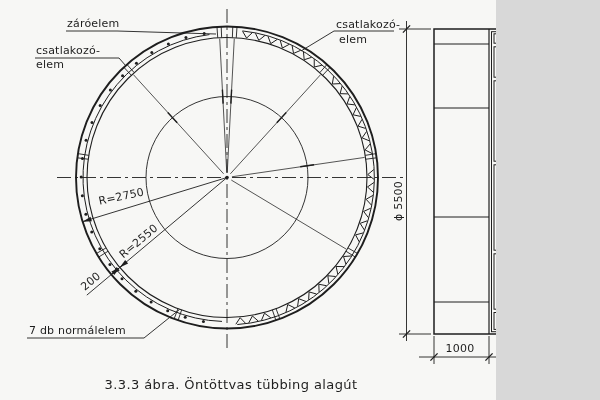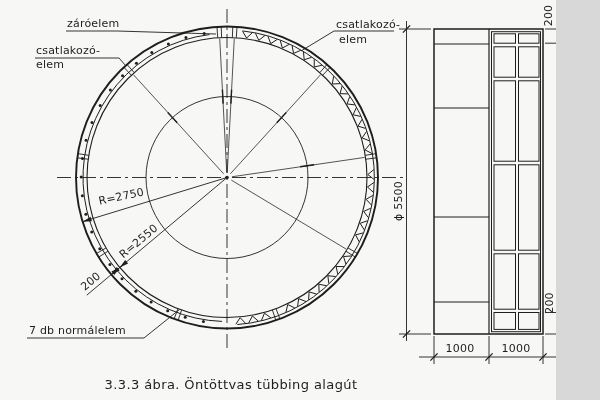--- a/index.html
+++ b/index.html
@@ -1,16 +1,16 @@
 <!DOCTYPE html>
 <html><head>
 <meta charset="utf-8">
 <style>
   html,body{margin:0;padding:0;background:#d8d8d8;}
-  .page{width:556px;height:400px;background:#f7f7f5;position:relative;overflow:hidden;}
+  .page{width:496px;height:400px;background:#f7f7f5;position:relative;overflow:hidden;}
   svg{display:block;}
   .lbl{font-family:"DejaVu Sans",sans-serif;font-size:11px;fill:#1e1e1e;letter-spacing:0.2px;}
   .cap{font-family:"DejaVu Sans",sans-serif;font-size:13px;fill:#1e1e1e;letter-spacing:0.4px;}
 </style>
 </head>
 <body>
 
 <div class="page">
   <svg width="600" height="400" viewBox="0 0 600 400">
     <g id="geom">

